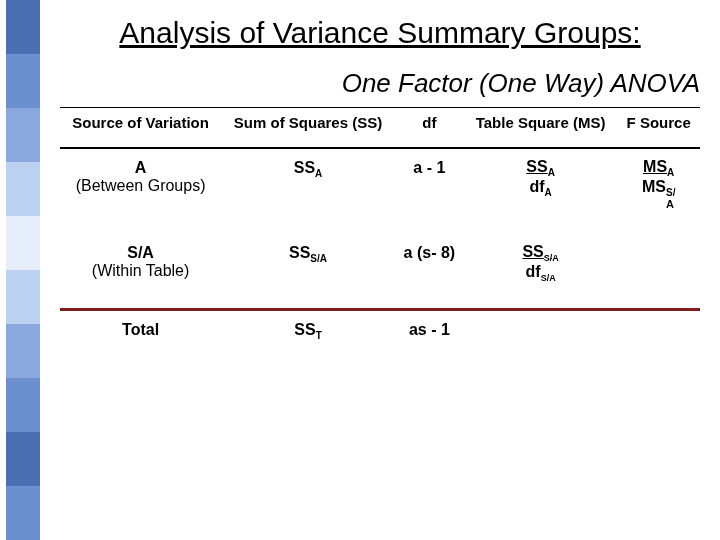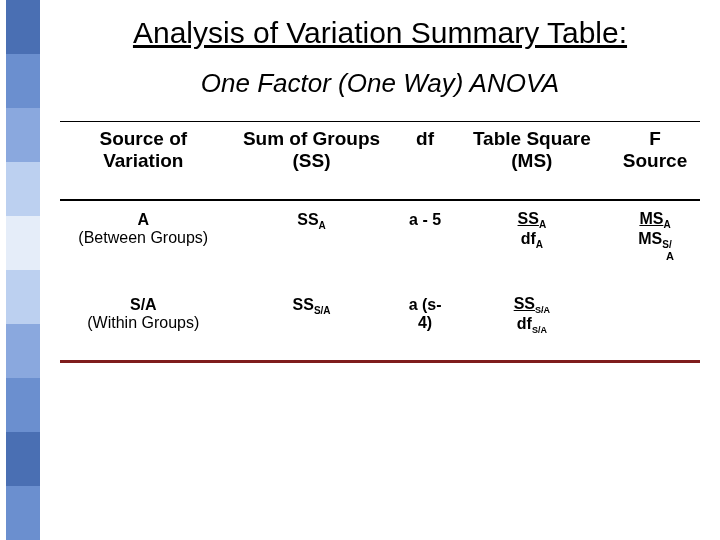--- a/index.html
+++ b/index.html
@@ -43,45 +43,45 @@
     top: 10px;
   }
   .title {
     text-align: center;
     font-size: 30px;
     margin: 6px 0 8px 0;
     text-decoration: underline;
     font-weight: 400;
   }
   .subtitle {
-    text-align: center;
+    text-align: right;
     font-size: 26px;
     font-style: italic;
-    margin: 18px 0 22px 0;
+    margin: 18px 0 8px 0;
     font-weight: 400;
   }
 
   table.anova {
     width: 640px;
     border-collapse: collapse;
     margin-top: 4px;
     font-size: 16px;
   }
   table.anova th, table.anova td {
     padding: 10px 6px 24px 6px;
     text-align: center;
     vertical-align: top;
     font-weight: 700;
   }
   table.anova thead th {
     border-top: 1px solid #000;
     border-bottom: 2px solid #000;
-    font-size: 19px;
+    font-size: 15px;
     padding-top: 6px;
-    padding-bottom: 27px;
+    padding-bottom: 16px;
   }
   table.anova tbody tr.sep td {
     border-bottom: 3px solid #7f1d1d;
   }
   .sub { font-size: 10px; vertical-align: sub; }
   .sub2 { font-size: 9px; vertical-align: sub; }
   .frac-top { text-decoration: underline; display: inline-block; }
   .frac { display: inline-block; text-align: center; line-height: 1.05; }
   .frac .bot { display: block; }
   .fn { font-weight: 400; display:block; font-size:16px; }
@@ -99,72 +99,81 @@
     <div class="block c4"></div>
     <div class="block c5"></div>
     <div class="block c4"></div>
     <div class="block c3"></div>
     <div class="block c2"></div>
     <div class="block c1"></div>
     <div class="block c2"></div>
   </div>
 
   <div class="content">
-    <h1 class="title">Analysis of Variation Summary Table:</h1>
+    <h1 class="title">Analysis of Variance Summary Groups:</h1>
     <h2 class="subtitle">One Factor (One Way) ANOVA</h2>
 
     <table class="anova">
       <thead>
         <tr>
           <th><span>Source of Variation</span></th>
-          <th><span>Sum of Groups (SS)</span></th>
+          <th><span>Sum of Squares (SS)</span></th>
           <th><span>df</span></th>
           <th><span>Table Square (MS)</span></th>
           <th><span>F Source</span></th>
         </tr>
       </thead>
       <tbody>
         <tr>
           <td>
             <span>A</span>
             <span class="fn">(Between Groups)</span>
           </td>
           <td>
             <span>SS</span><span class="sub">A</span>
           </td>
-          <td>a - 5</td>
+          <td>a - 1</td>
           <td>
             <span class="frac">
               <span class="frac-top"><span>SS</span><span class="sub">A</span></span>
               <span class="bot"><span>df</span><span class="sub">A</span></span>
             </span>
           </td>
           <td>
             <span class="frac">
               <span class="frac-top"><span>MS</span><span class="sub">A</span></span>
               <span class="bot"><span>MS</span><span class="sub">S/</span></span>
             </span>
             <span class="small-trail">A</span>
           </td>
         </tr>
 
         <tr class="sep">
           <td>
             <span>S/A</span>
-            <span class="fn">(Within Groups)</span>
+            <span class="fn">(Within Table)</span>
           </td>
           <td>
             <span>SS</span><span class="sub">S/A</span>
           </td>
-          <td>a (s- 4)</td>
+          <td>a (s- 8)</td>
           <td>
             <span class="frac">
               <span class="frac-top"><span>SS</span><span class="sub2">S/A</span></span>
               <span class="bot"><span>df</span><span class="sub2">S/A</span></span>
             </span>
           </td>
           <td></td>
         </tr>
 
+        <tr>
+          <td>Total</td>
+          <td>
+            <span>SS</span><span class="sub">T</span>
+          </td>
+          <td>as - 1</td>
+          <td></td>
+          <td></td>
+        </tr>
       </tbody>
     </table>
   </div>
 </div>
 
 </body></html>

